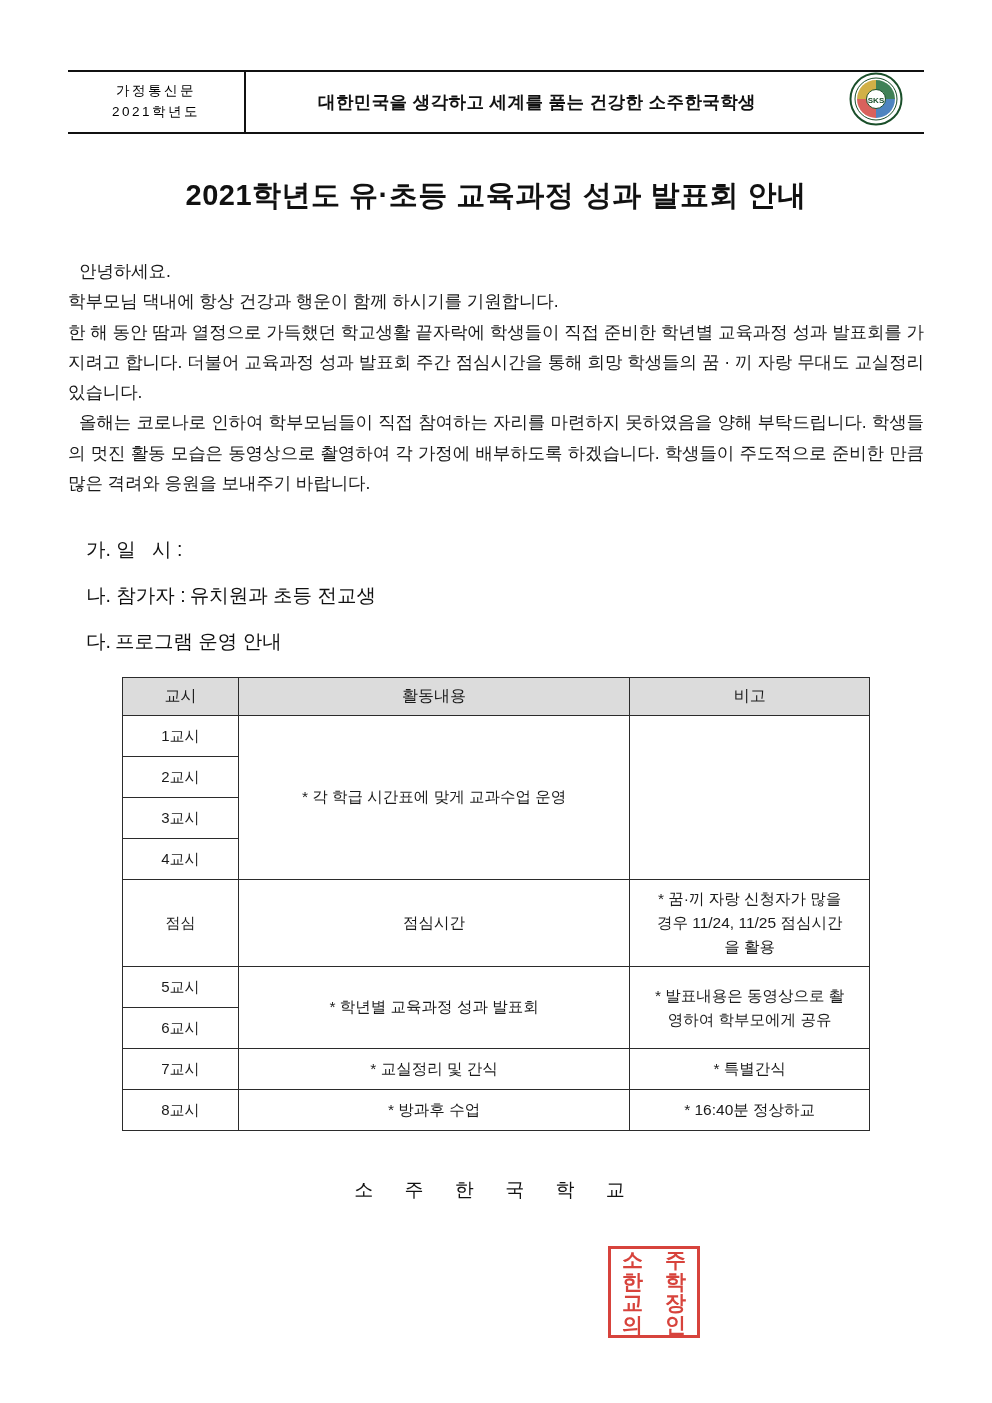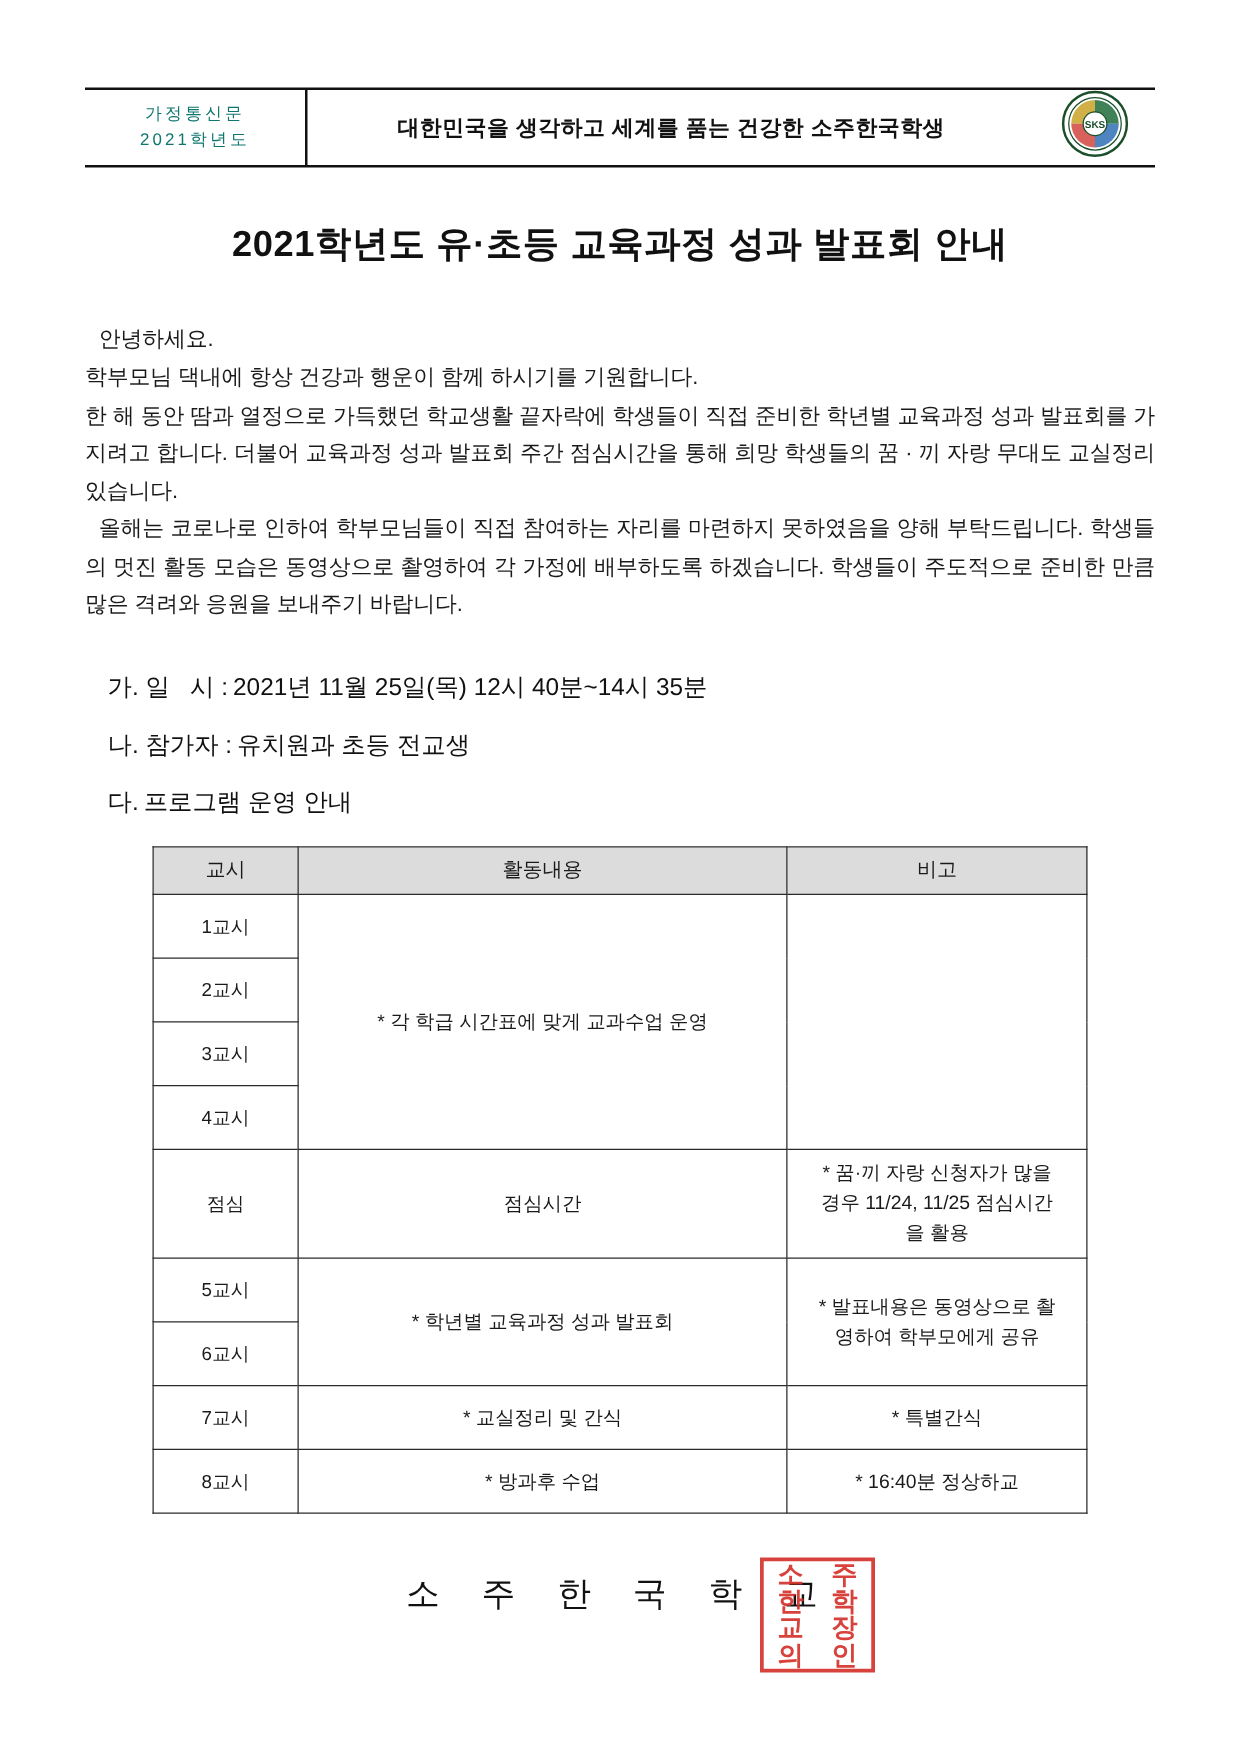--- a/index.html
+++ b/index.html
@@ -31,21 +31,21 @@
   .header-left {
     width: 178px;
     border-right: 2px solid #111;
     display: flex;
     flex-direction: column;
     align-items: center;
     justify-content: center;
     font-size: 13.5px;
     letter-spacing: 2.5px;
     line-height: 1.55;
-    color: #0f766e;
+    color: #000000;
   }
   .header-center {
     flex: 1;
     display: flex;
     align-items: center;
     justify-content: center;
     font-size: 17.5px;
     font-weight: bold;
     letter-spacing: 0.4px;
     color: #111;
@@ -120,34 +120,34 @@
   }
   table.program thead th {
     background: #dcdcdc;
     font-weight: normal;
     font-size: 16px;
     height: 38px;
   }
   .col-period { width: 116px; }
   .col-content { width: 392px; }
   .col-note { width: 240px; }
-  td.period { height: 51px; font-size: 15px; }
+  td.period { height: 41px; font-size: 15px; }
   td.multiline { line-height: 1.55; }
 
   
   .date-line {
     text-align: center;
     font-size: 20px;
     letter-spacing: 1.5px;
     margin-top: 58px;
     color: #1a1a1a;
   }
   .school-line {
     text-align: center;
-    font-size: 27px;
+    font-size: 19px;
     letter-spacing: 13px;
     margin-top: 46px;
     color: #111;
     position: relative;
   }
   .stamp-wrap {
     position: absolute;
     left: 608px;
     top: 1246px;
     width: 92px;
@@ -202,21 +202,20 @@
   <div class="body-text">
     <p class="indent">안녕하세요.</p>
     <p>학부모님 댁내에 항상 건강과 행운이 함께 하시기를 기원합니다.</p>
     <p class="just">한 해 동안 땀과 열정으로 가득했던 학교생활 끝자락에 학생들이 직접 준비한 학년별 교육과정 성과 발표회를 가지려고 합니다. 더불어 교육과정 성과 발표회 주간 점심시간을 통해 희망 학생들의 꿈 · 끼 자랑 무대도 교실정리 있습니다.</p>
     <p class="just indent">올해는 코로나로 인하여 학부모님들이 직접 참여하는 자리를 마련하지 못하였음을 양해 부탁드립니다. 학생들의 멋진 활동 모습은 동영상으로 촬영하여 각 가정에 배부하도록 하겠습니다. 학생들이 주도적으로 준비한 만큼 많은 격려와 응원을 보내주기 바랍니다.</p>
   </div>
 
   <div class="items">
     <div class="item">
       <span class="item-label">가. 일   시 :</span>
-      <span class="item-value">2021년 11월 25일(목) 12시 40분~14시 35분</span>
     </div>
     <div class="item">
       <span class="item-label">나. 참가자 :</span>
       <span class="item-value">유치원과 초등 전교생</span>
     </div>
     <div class="item">
       <span class="item-label">다.</span>
       <span class="item-value">프로그램 운영 안내</span>
     </div>
   </div>

